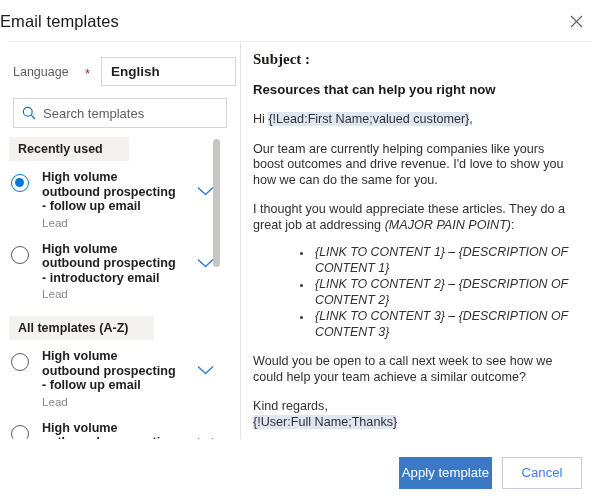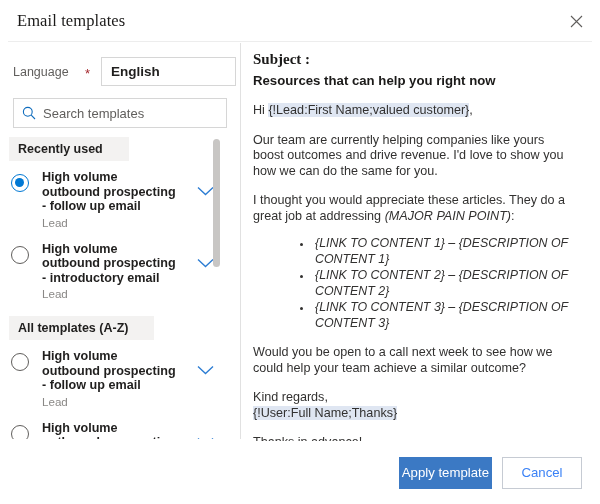--- a/index.html
+++ b/index.html
@@ -26,26 +26,24 @@
   }
 
   
   .dlg-header {
     position: relative;
     height: 42px;
     display: flex;
     align-items: center;
   }
   .dlg-title {
-    margin-left: 17px;
     font-size: 16.5px;
     font-weight: 400;
     color: #1b1a19;
     letter-spacing: 0.1px;
-    font-family: Liberation Serif, serif;
   }
   .close-btn {
     position: absolute;
     right: 10px;
     top: 7px;
     width: 28px;
     height: 28px;
     display: flex;
     align-items: center;
     justify-content: center;
@@ -247,21 +245,21 @@
     font-size: 15px;
     font-weight: 700;
     color: #1b1a19;
     line-height: 17px;
   }
   .subject-value {
     font-size: 13.2px;
     font-weight: 700;
     color: #1b1a19;
     line-height: 17px;
-    margin-top: 4px;
+    margin-top: 13px;
   }
   .mail-p {
     font-size: 12.6px;
     color: #323130;
     line-height: 15.5px;
     margin: 14px 0 0 0;
   }
   .ph {
     background: #dfe6f2;
   }

